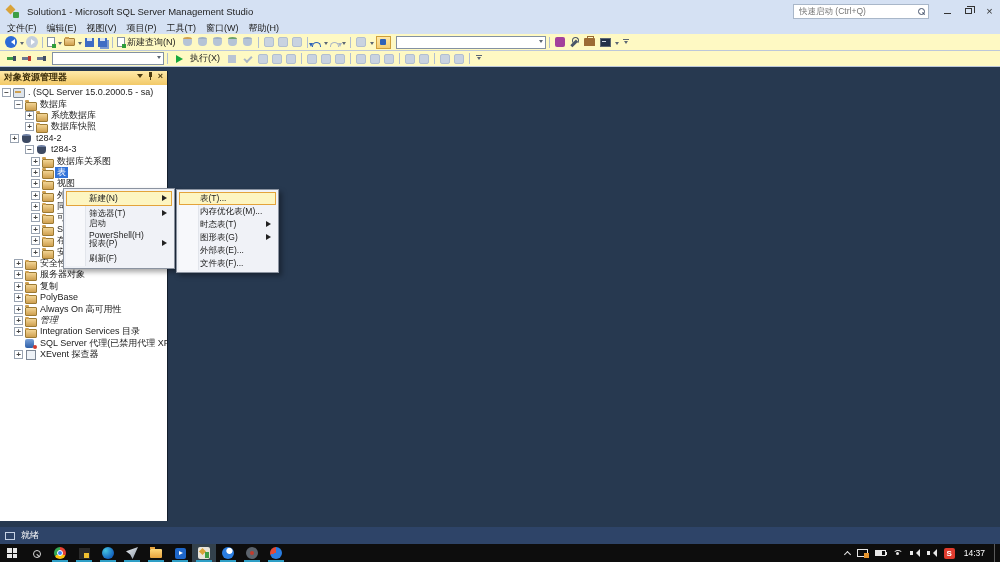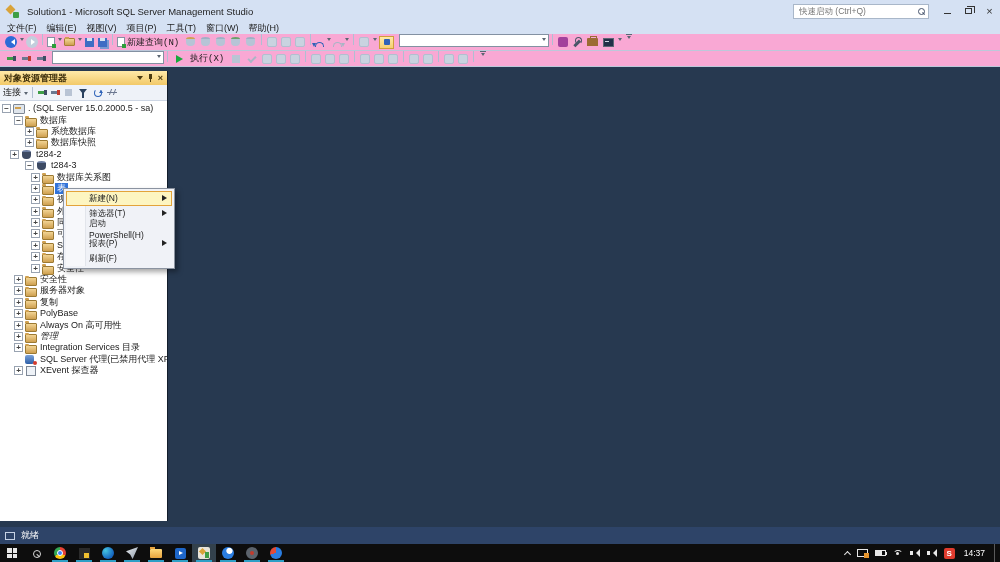--- a/index.html
+++ b/index.html
@@ -22,21 +22,21 @@
   .win-btn{width:21px;height:100%;display:flex;align-items:center;justify-content:center;font-size:11px;color:#333;}
   .mini-bar{width:7px;height:1px;background:#333;margin-top:5px;}
   .restore-glyph{width:7px;height:6px;border:1px solid #333;position:relative;}
   .restore-glyph::before{content:'';position:absolute;left:1px;top:-3px;width:7px;height:6px;border:1px solid #333;border-bottom:none;border-left:none;}
 
   
   .menubar{height:12px;background:#d5e1f3;display:flex;align-items:center;font-size:9px;padding-left:2px;}
   .menu-item{padding:0 5px;white-space:nowrap;}
 
   
-  .tb{background:#f9a8d4;display:flex;border-bottom:1px solid #bcc8da;padding-left:4px;font-family:Liberation Mono, monospace;}
+  .tb{background:#fef9c3;display:flex;align-items:center;border-bottom:1px solid #bcc8da;padding-left:4px;}
   .tb1{height:17px;}
   .tb2{height:16px;}
   .vsep{width:1px;height:11px;background:#b0bed2;margin:0 3px;flex:none;}
   .tbtn{display:flex;align-items:center;padding:0 1px;flex:none;}
   .cir{width:12px;height:12px;border-radius:50%;position:relative;}
   .cir.back{background:#2e6bd7;}
   .cir.back::before{content:'';position:absolute;left:3px;top:3px;border:3px solid transparent;border-right:4px solid #fff;}
   .cir.fwd{background:#c3cedd;}
   .cir.fwd::before{content:'';position:absolute;left:5px;top:3px;border:3px solid transparent;border-left:4px solid #fff;}
   .caret{width:0;height:0;border:2.5px solid transparent;border-top:3.5px solid #5b6673;margin:4px 1px 0 2px;flex:none;}
@@ -72,21 +72,21 @@
   .wrench::after{content:'';position:absolute;right:0;top:0;width:5px;height:5px;border:1.6px solid #4a5668;border-radius:50%;border-bottom-color:transparent;}
   .toolbox{width:11px;height:8px;background:#9c6b34;border-radius:1px 1px 0 0;position:relative;margin:0 2px;flex:none;}
   .toolbox::before{content:'';position:absolute;left:3px;top:-2px;width:5px;height:2px;border:1px solid #9c6b34;border-bottom:none;}
   .console{width:11px;height:9px;background:#223048;border:1px solid #5b6673;position:relative;margin:0 1px;flex:none;}
   .console::before{content:'';position:absolute;left:1px;top:2px;width:4px;height:1px;background:#cdd6e2;}
   .magenta{width:10px;height:10px;background:#a3419c;border-radius:2px;margin:0 1px;flex:none;}
 
   
   .workspace{height:460px;position:relative;background:#273950;}
   .oe{position:absolute;left:0;top:4px;width:168px;height:450px;background:#fff;display:flex;flex-direction:column;border-right:1px solid #121d2b;}
-  .oe-title{height:14px;background:linear-gradient(#ffeaa9,#f2c968);display:flex;align-items:center;padding:0 4px;font-size:9px;color:#3c2e0a;font-weight:bold;flex:none;}
+  .oe-title{height:14px;background:linear-gradient(#ffeaa9,#f2c968);display:flex;align-items:flex-start;padding:0 4px;font-size:9px;color:#3c2e0a;font-weight:bold;flex:none;}
   .oe-title-icons{margin-left:auto;display:flex;align-items:center;gap:6px;}
   .t-caret{width:0;height:0;border:3px solid transparent;border-top:4px solid #4a3a10;margin-top:3px;}
   .t-pin{width:3px;height:8px;position:relative;}
   .t-pin::before{content:'';position:absolute;left:0;top:0;width:3px;height:5px;background:#4a3a10;}
   .t-pin::after{content:'';position:absolute;left:1px;top:5px;width:1px;height:3px;background:#4a3a10;}
   .t-close{font-size:9px;color:#4a3a10;line-height:8px;}
   .oe-toolbar{height:16px;background:#eef2f8;border-bottom:1px solid #cdd6e4;display:flex;align-items:center;padding:0 3px;font-size:9px;flex:none;}
   .connect-label{margin-right:1px;}
   .plug{width:9px;height:9px;position:relative;margin:0 2px;flex:none;}
   .plug::before{content:'';position:absolute;left:0;top:3px;width:6px;height:3px;background:#6b7890;}
@@ -380,31 +380,20 @@
   <div class="workspace">
     <div class="oe">
       <div class="oe-title">
         <span>对象资源管理器</span>
         <span class="oe-title-icons">
           <span class="t-caret"></span>
           <span class="t-pin"></span>
           <span class="t-close">×</span>
         </span>
       </div>
-      <div class="oe-toolbar">
-        <span class="connect-label">连接</span>
-        <span class="caret"></span>
-        <span class="vsep"></span>
-        <span class="plug green"></span>
-        <span class="plug red"></span>
-        <span class="stop-sq" style="width:7px;height:7px;"></span>
-        <span class="funnel"></span>
-        <span class="refresh"></span>
-        <span class="pulse"></span>
-      </div>
       <div class="oe-tree" id="tree">
           <div class="tree-row" style="padding-left: 2px;">
             <span class="exp minus"></span>
             <span class="ti i-server"></span>
             <span class="tl">. (SQL Server 15.0.2000.5 - sa)</span>
           </div>
           <div class="tree-row" style="padding-left: 14px;">
             <span class="exp minus"></span>
             <span class="ti i-folder"></span>
             <span class="tl">数据库</span>
@@ -598,14 +587,36 @@
         <span>启动 PowerShell(H)</span>
       </div>
       <div class="ctx-item">
         <span>报表(P)</span>
         <span class="marrow"></span>
       </div>
       <div class="ctx-item">
         <span>刷新(F)</span>
       </div>
     </div>
+  <div class="ctx" id="ctx-submenu">
+      <div class="ctx-item hl">
+        <span>表(T)...</span>
+      </div>
+      <div class="ctx-item">
+        <span>内存优化表(M)...</span>
+      </div>
+      <div class="ctx-item">
+        <span>时态表(T)</span>
+        <span class="marrow"></span>
+      </div>
+      <div class="ctx-item">
+        <span>图形表(G)</span>
+        <span class="marrow"></span>
+      </div>
+      <div class="ctx-item">
+        <span>外部表(E)...</span>
+      </div>
+      <div class="ctx-item">
+        <span>文件表(F)...</span>
+      </div>
+    </div>
 
 </div>
 
 </body></html>

